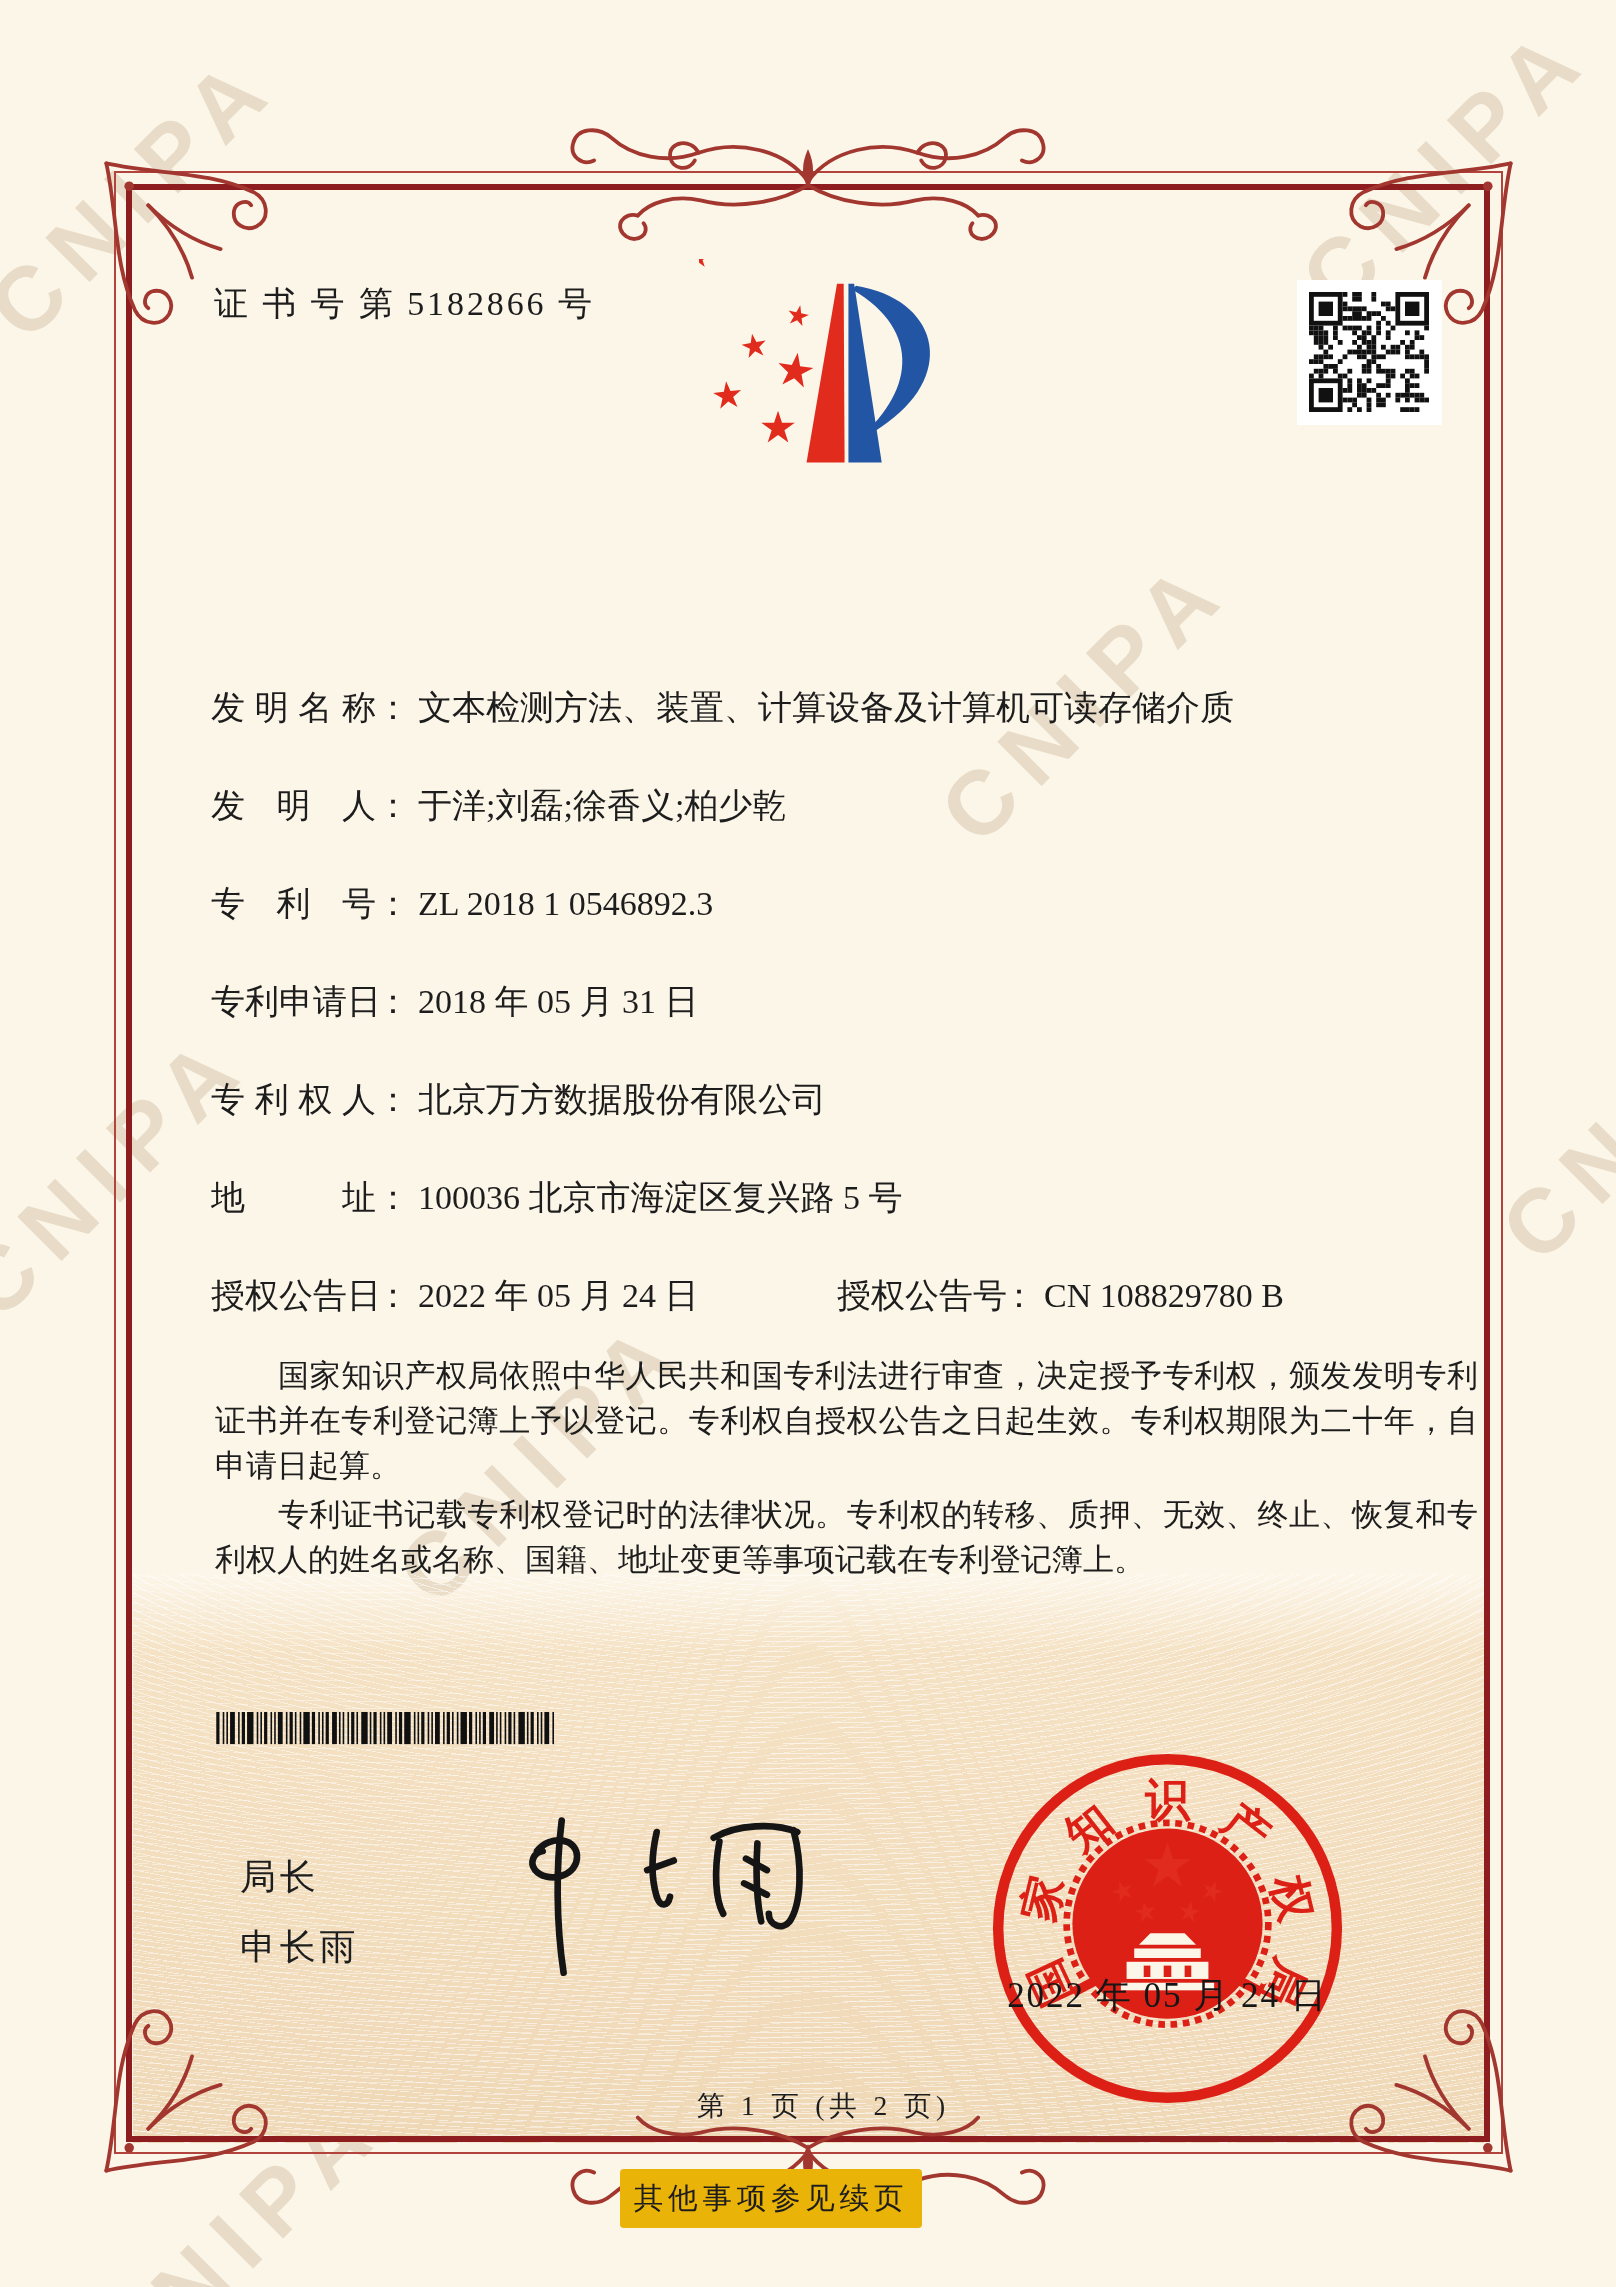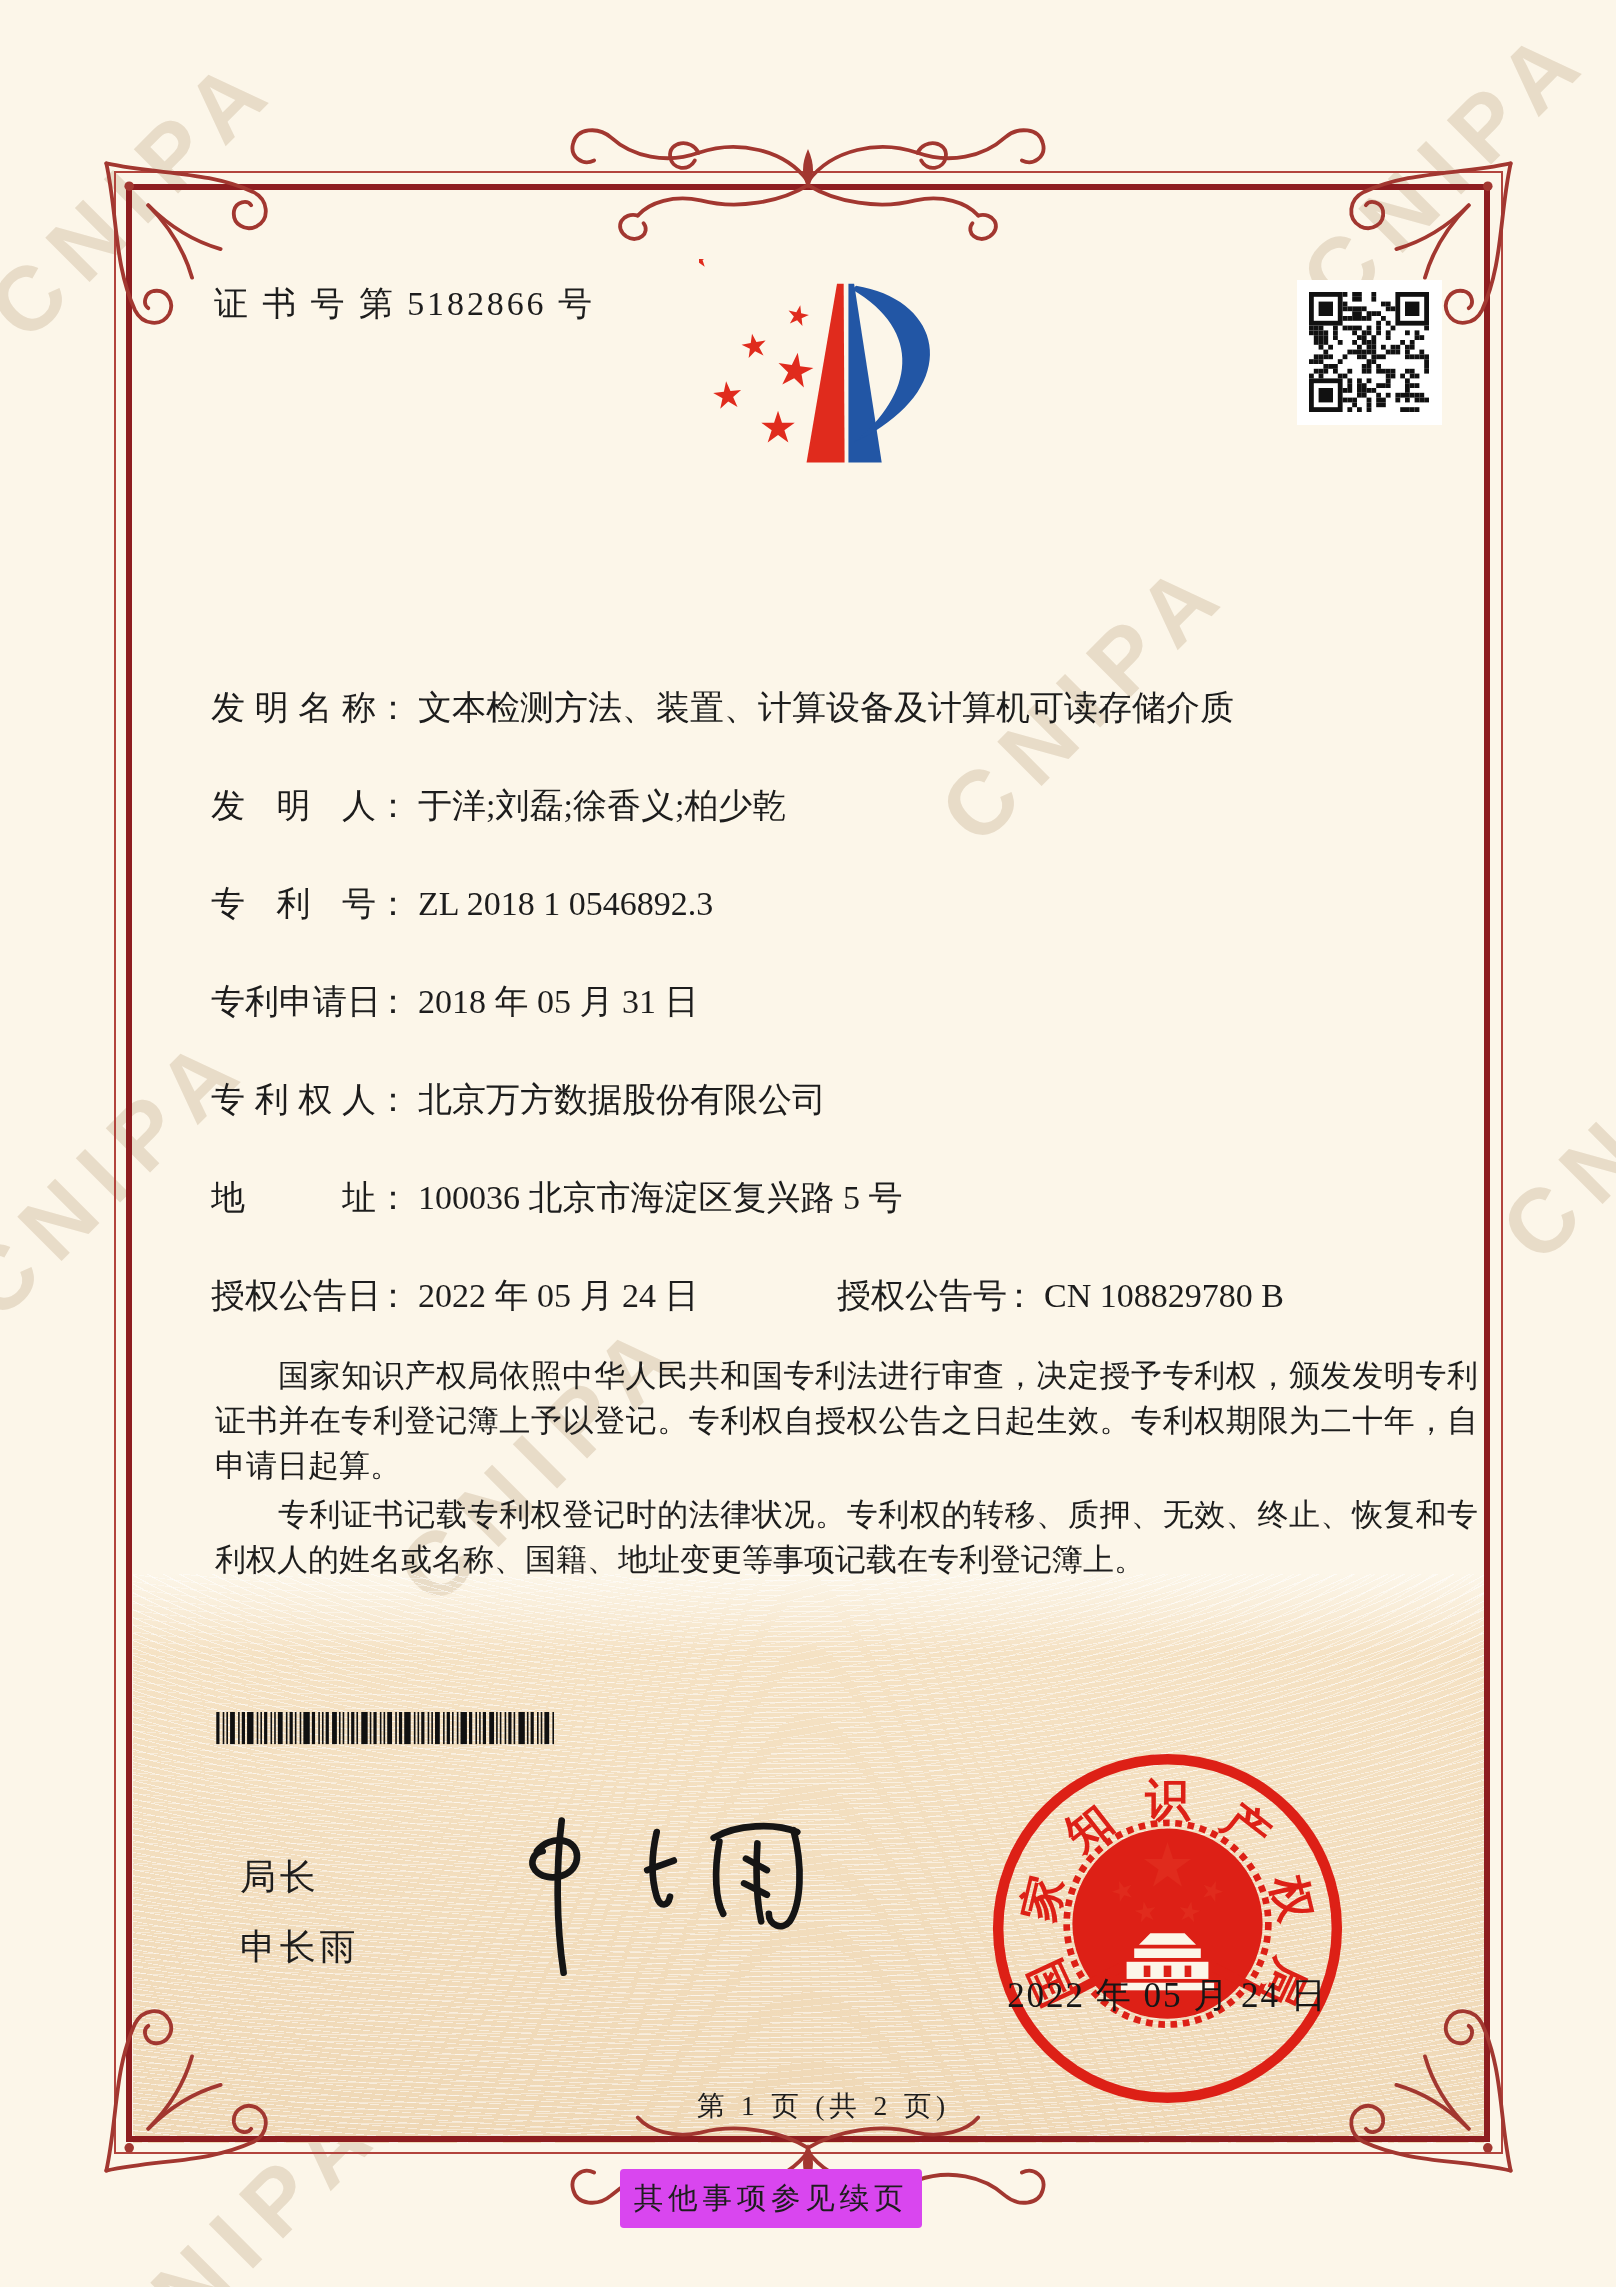--- a/index.html
+++ b/index.html
@@ -34,21 +34,21 @@
   .fgroup2{position:absolute;left:626px;top:0;}
   .paras{position:absolute;z-index:5;left:211px;top:1349px;width:1271px;font-size:31px;line-height:45px;text-align:justify;}
   .paras p{margin:4px;text-indent:63px;}
   .barcode{position:absolute;z-index:5;left:215px;top:1712px;}
   .officer-title{position:absolute;z-index:5;left:240px;top:1853px;font-size:36px;letter-spacing:3.8px;}
   .officer-name{position:absolute;z-index:5;left:240px;top:1923px;font-size:36px;letter-spacing:3.8px;}
   .sig{position:absolute;z-index:5;left:480px;top:1809px;}
   .seal{position:absolute;z-index:6;left:982px;top:1743px;}
   .seal .ringch{font-size:47px;font-weight:bold;fill:#dd2016;}
   .pageno{position:absolute;z-index:5;left:0;top:2087px;width:100%;text-align:center;font-size:27.6px;letter-spacing:4.8px;padding-left:15px;}
-  .note{position:absolute;z-index:5;left:620px;top:2169px;width:302px;height:59px;background:#d946ef;
+  .note{position:absolute;z-index:5;left:620px;top:2169px;width:302px;height:59px;background:#eab308;
       display:flex;align-items:center;justify-content:center;font-size:29.5px;letter-spacing:4.8px;border-radius:3.8px;}
 </style>
 </head>
 <body>
 
 <div class="page">
 
   <div class="wm" style="left:-48px;top:143px;">CNIPA</div>
   <div class="wm" style="left:1265px;top:114px;">CNIPA</div>
   <div class="wm" style="left:904px;top:647px;">CNIPA</div>

